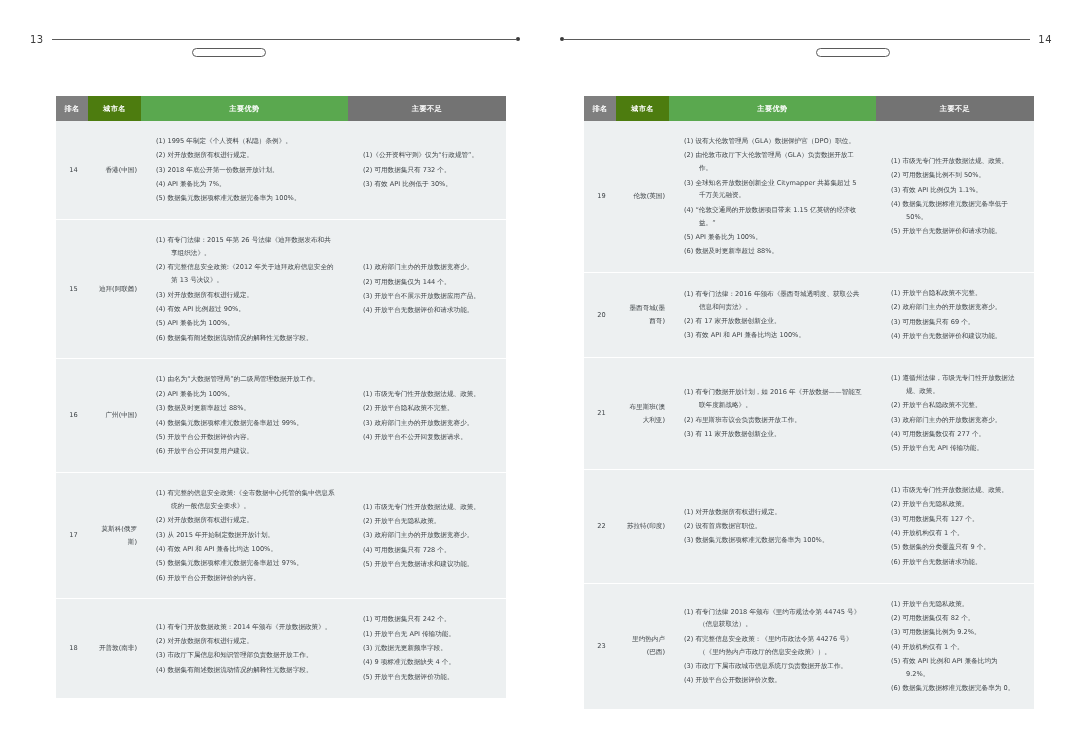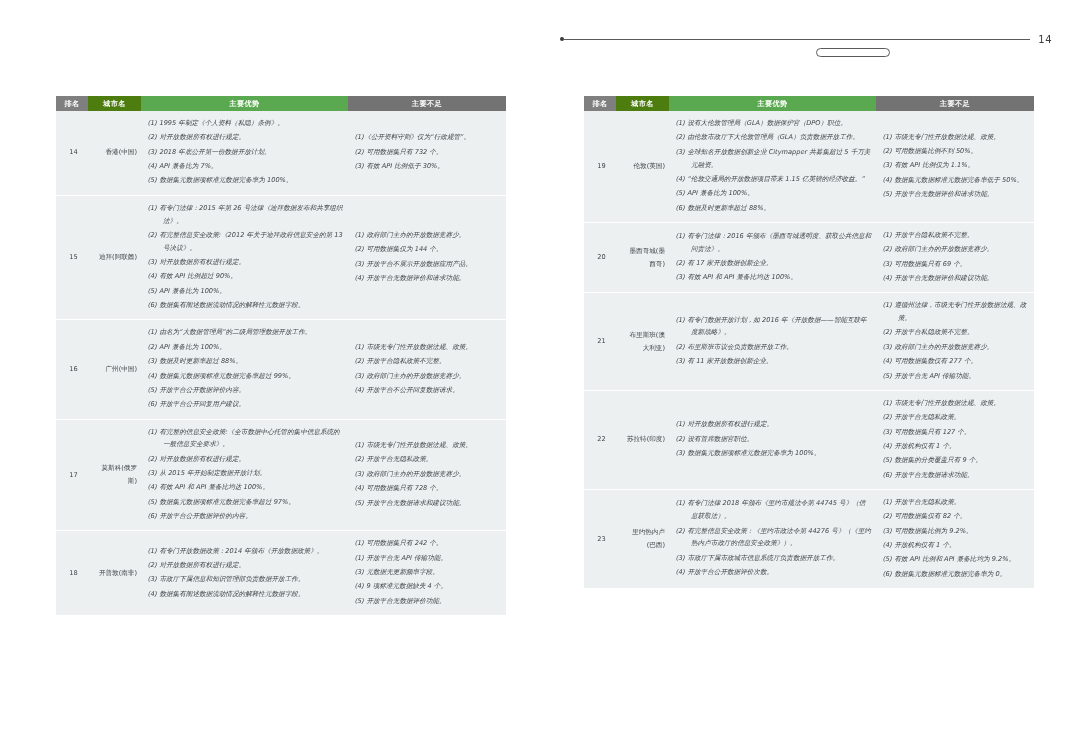--- a/index.html
+++ b/index.html
@@ -63,21 +63,21 @@
   .table-wrap.left  { left: 56px;  width: 450px; }
   .table-wrap.right { left: 584px; width: 450px; }
 
   table.t {
     border-collapse: collapse;
     width: 100%;
     table-layout: fixed;
     background: #eceff1;
   }
   table.t th {
-    height: 15px;
+    height: 25px;
     font-size: 7.2px;
     font-weight: 700;
     color: #ffffff;
     text-align: center;
     vertical-align: middle;
     letter-spacing: .4px;
     padding: 0;
     border: 0;
   }
   th.h-rank { background: #7f7f7f; width: 32px; }
@@ -106,33 +106,40 @@
     background: #e7eaec;
     font-size: 6.6px;
     padding: 0 2px;
     color: #40464a;
   }
   td.c-pro { background: #f2f4f5; }
   td.c-con { background: #e7eaec; }
 
   tr.r:last-child td { border-bottom: 0; }
 
-  ul.items { margin: 0; padding: 0; list-style: none; font-style: italic; }
+  ul.items { margin: 8px; padding: 0; list-style: none; }
   ul.items li {
     margin: 0 0 1.5px 0;
     padding: 0 0 0 15px;
     text-indent: -15px;
     white-space: normal;
   }
 </style>
 </head>
 <body>
 
 <div class="page">
 
+  <div class="runhead left">
+    <span class="folio">13</span>
+    <span class="rule l">
+      <span class="lozenge onleft"></span>
+    </span>
+    <span class="dot"></span>
+  </div>
 
   <div class="runhead right">
     <span class="dot"></span>
     <span class="rule r">
       <span class="lozenge onright"></span>
     </span>
     <span class="folio">14</span>
   </div>
 
   <div class="table-wrap left">

